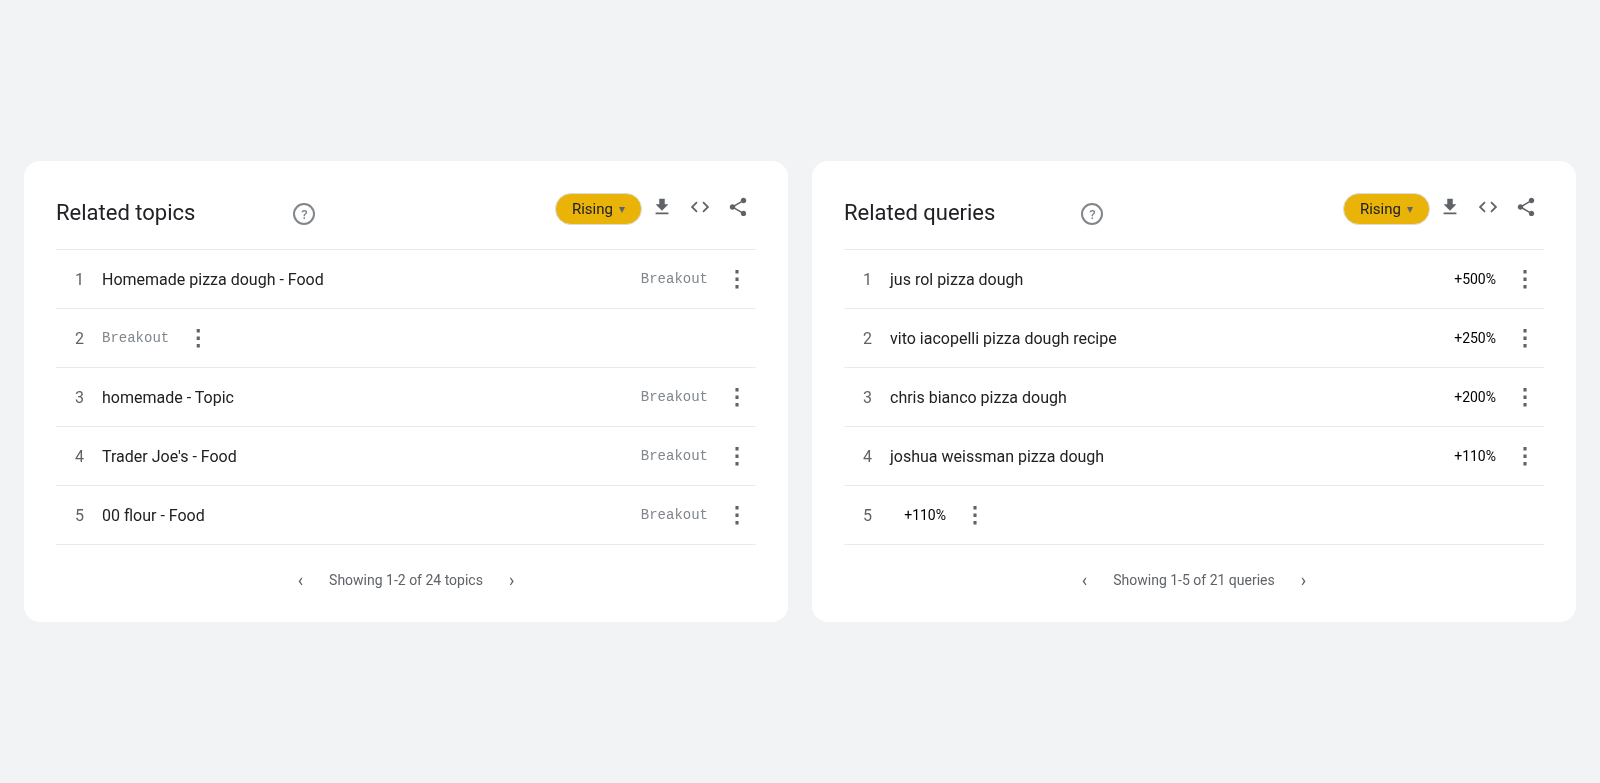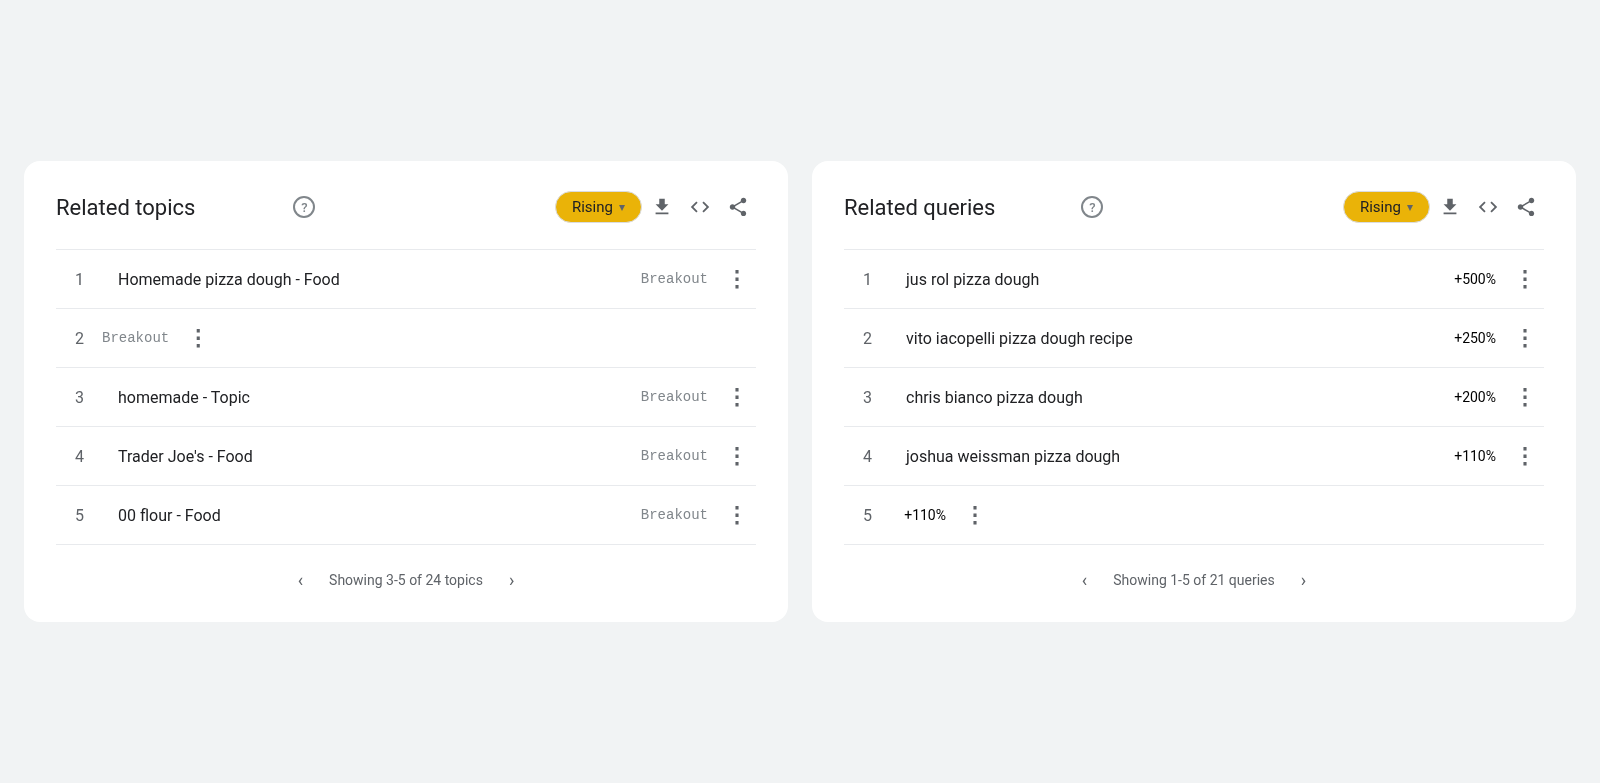--- a/index.html
+++ b/index.html
@@ -18,21 +18,21 @@
       width: 1560px;
     }
     .panel {
       background: #fff;
       border-radius: 16px;
       flex: 1;
       padding: 28px 32px 20px 32px;
     }
     .panel-header {
       display: flex;
-      align-items: center;
+      align-items: flex-end;
       gap: 2px;
       margin-bottom: 24px;
     }
     .panel-title {
       font-size: 22px;
       font-weight: 400;
       color: #202124;
       flex: 1;
     }
     .help-icon {
@@ -94,21 +94,20 @@
       color: #5f6368;
       width: 28px;
       flex-shrink: 0;
       text-align: right;
       margin-right: 18px;
     }
     .row-label {
       font-size: 16px;
       color: #202124;
       flex: 1;
-      margin-left: 16px;
     }
     .row-badge {
       font-size: 14px;
       color: #80868b;
       margin-right: 12px;
       flex-shrink: 0;
       font-family: Liberation Mono, monospace;
     }
     .row-value {
       font-size: 14px;
@@ -200,21 +199,21 @@
         </div>
         <div class="row">
           <span class="row-num">5</span>
           <span class="row-label">00 flour - Food</span>
           <span class="row-badge">Breakout</span>
           <div class="more-btn"><span style="letter-spacing:2px; font-size:22px; color:#5f6368;">⋮</span></div>
         </div>
       </div>
       <div class="pagination">
         <span class="page-arrow">‹</span>
-        <span>Showing 3-5 of 24 topics</span>
+        <span>Showing 1-2 of 24 topics</span>
         <span class="page-arrow">›</span>
       </div>
     </div>
     <div class="panel">
       <div class="panel-header">
         <span class="panel-title">Related queries</span>
         <div class="help-icon">?</div>
         <div style="flex: 1 1 0%;"></div>
         <button class="rising-btn">
           <span>Rising</span>

